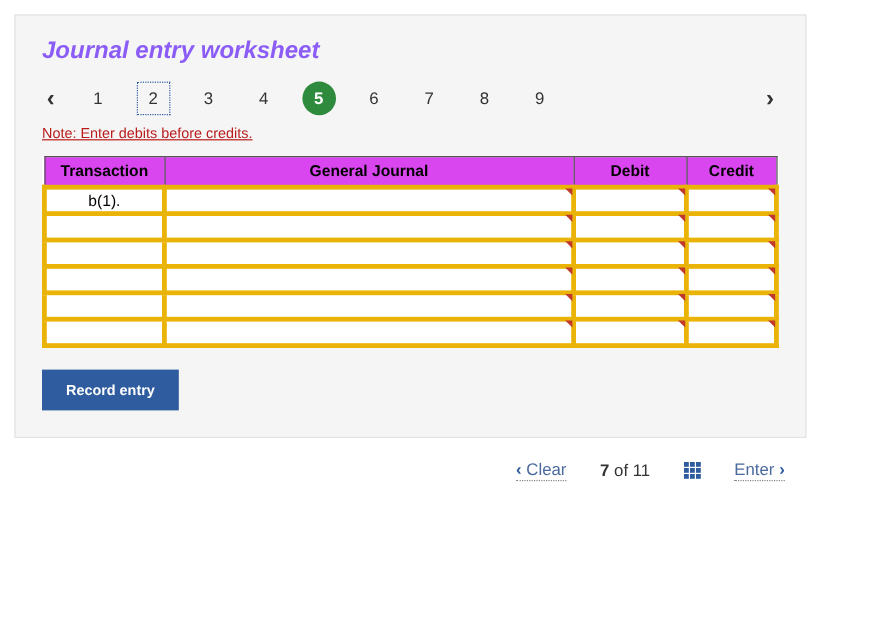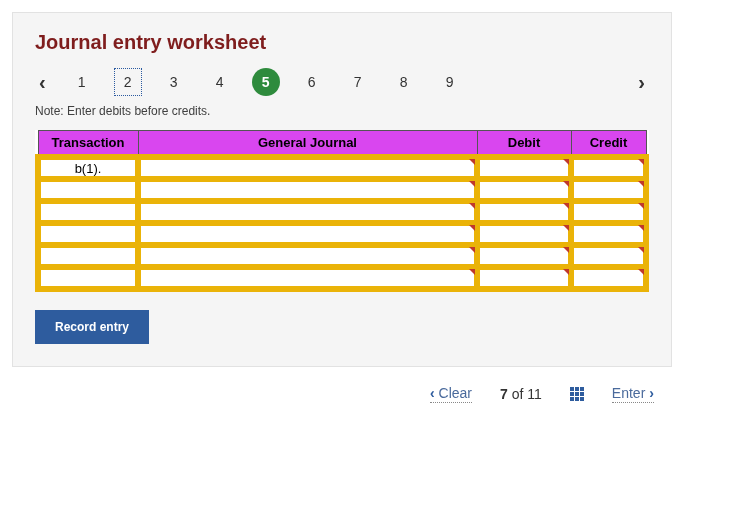--- a/index.html
+++ b/index.html
@@ -13,22 +13,23 @@
   .panel {
     background: #f5f5f5;
     border: 1px solid #e2e2e2;
     padding: 18px 22px 22px 22px;
     width: 660px;
   }
   h2 {
     margin: 0 0 14px 0;
     font-size: 20px;
     font-weight: bold;
-    color: #7f1d1d;
+    color: #8b5cf6;
     font-family: Verdana, Arial, sans-serif;
+    font-style: italic;
   }
   .step-nav {
     display: flex;
     align-items: center;
     gap: 18px;
     margin-bottom: 8px;
   }
   .chev {
     font-size: 20px;
     font-weight: bold;
@@ -61,41 +62,42 @@
   .instruction-box {
     background: #fff;
     border: 1px solid #bbb;
     padding: 18px 16px;
     min-height: 72px;
     font-size: 14px;
     color: #222;
     margin-bottom: 12px;
   }
   .note {
-    color: #404040;
+    color: #b91c1c;
     font-size: 12px;
     margin-bottom: 12px;
+    text-decoration: underline;
   }
   table.journal {
     border-collapse: collapse;
     width: 100%;
     background: #fff;
     margin-bottom: 18px;
     table-layout: fixed;
   }
   table.journal th {
     background: #d946ef;
     border: 1px solid #555;
     font-size: 13px;
     font-weight: bold;
     padding: 4px 6px;
     color: #000;
   }
   table.journal td {
-    border: 6px solid #eab308;
+    border: 4px solid #eab308;
     height: 22px;
     font-size: 13px;
     padding: 0 6px;
     position: relative;
     text-align: center;
   }
   .col-trans { width: 100px; }
   .col-gj { }
   .col-debit { width: 94px; }
   .col-credit { width: 75px; }

